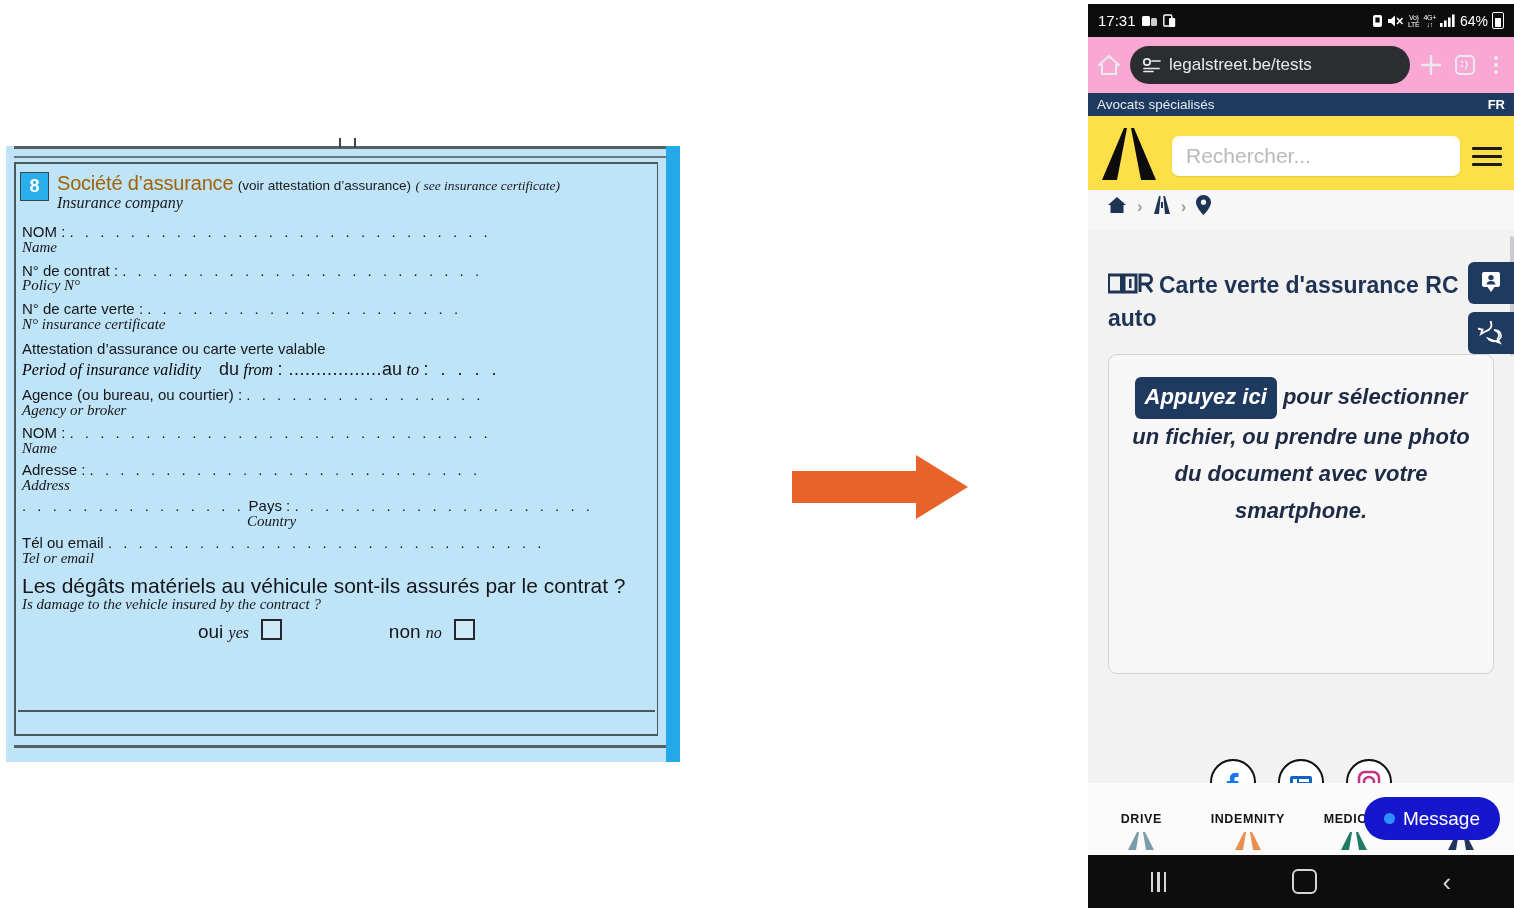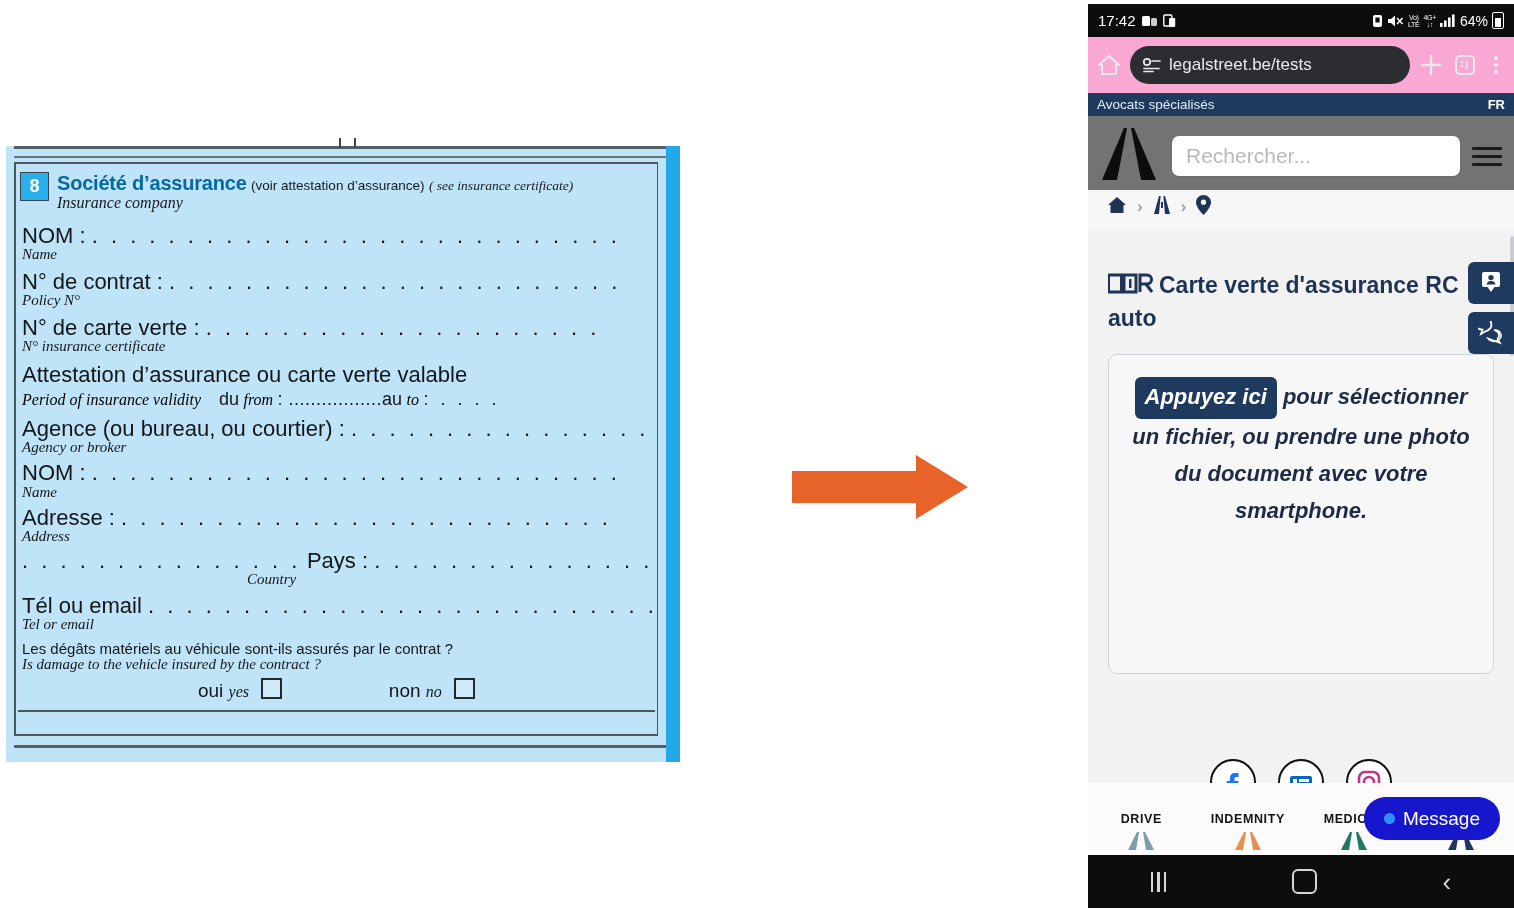--- a/index.html
+++ b/index.html
@@ -51,54 +51,54 @@
     display:inline-block; vertical-align:top;
     width:27px; height:27px; line-height:27px; text-align:center;
     background:#29b0ec; border:1.5px solid #3a444b; color:#fff;
     font-weight:bold; font-size:18px;
     font-family:"Liberation Sans", sans-serif;
     margin-right:8px;
   }
   .sec-title-wrap { display:inline-block; vertical-align:top; }
   .sec-title-fr {
     font-family:"Liberation Sans", sans-serif;
-    font-weight:bold; font-size:20px; color:#0369a1; letter-spacing:-0.2px;
+    font-weight:normal; font-size:20px; color:#a16207; letter-spacing:-0.2px;
   }
   .sec-title-note {
     font-family:"Liberation Sans", sans-serif;
     font-size:13.5px; color:#16181a; font-weight:normal;
   }
   .sec-title-note-i {
     font-family:"Liberation Serif", serif;
     font-style:italic; font-size:13.5px; color:#16181a;text-align:right;
   }
   .sec-title-en {
     font-family:"Liberation Serif", serif;
     font-style:italic; font-size:16px; color:#16181a; display:block;
     margin-top:-1px;
   }
 
   .frow { padding: 0 4px 0 6px; position:relative; }
   .fr-main {
     font-family:"Liberation Sans", sans-serif;
-    font-size:22px; color:#141618; white-space:nowrap; line-height:1.05;
+    font-size:15px; color:#141618; white-space:nowrap; line-height:1.05;
   }
   .fr-sub {
     font-family:"Liberation Serif", serif; font-style:italic;
     font-size:15px; color:#141618; line-height:1.05; display:block;
   }
   .fr-it {
     font-family:"Liberation Serif", serif; font-style:italic; font-size:16px;
   }
   .dots { letter-spacing: 3.5px; }
   .dots-tight { letter-spacing: 0.5px; }
 
   .qrow {
     font-family:"Liberation Sans", sans-serif;
-    font-size:15px; color:#141618; line-height:1.05;
+    font-size:21px; color:#141618; line-height:1.05;
   }
   .qrow-sub {
     font-family:"Liberation Serif", serif; font-style:italic; font-size:15px;
     color:#141618; display:block; line-height:1.05;
   }
   .checkline { text-align:center; margin-top:6px; font-size:19px;
     font-family:"Liberation Sans", sans-serif; color:#141618; }
   .cbx {
     display:inline-block; width:17px; height:17px; border:2px solid #23282c;
     background:#cfeaf9; vertical-align:-2px; margin-left:7px;
@@ -153,21 +153,21 @@
   }
   .topbar-site .ts-left {
     color:#e6ecf3; font-size:13.5px; font-family:"Liberation Sans", sans-serif;
   }
   .topbar-site .ts-right {
     color:#ffffff; font-size:13px; font-weight:bold;
     font-family:"Liberation Sans", sans-serif;
   }
 
   .site-header {
-    background:#737373; padding:10px 12px 4px 12px;
+    background:#fde047; padding:10px 12px 4px 12px;
     display:flex; align-items:center; gap:12px;
   }
   .search-box {
     flex:1; height:40px; background:#fff; border-radius:7px;
     display:flex; align-items:center; padding:0 14px; box-sizing:border-box;
     box-shadow:0 1px 2px rgba(0,0,0,0.10);
   }
   .search-ph {
     color:#b9b9bb; font-size:21px; font-family:"Liberation Sans", sans-serif;
   }
@@ -360,21 +360,21 @@
   <div class="arrow-wrap">
     <svg width="176" height="64" viewBox="0 0 176 64">
       <path d="M0 16 H124 V0 L176 32 L124 64 V48 H0 Z" fill="#e8632a"></path>
     </svg>
   </div>
 
   <div class="phone">
 
     <div class="statusbar">
       <div class="sb-left">
-        <span>17:42</span>
+        <span>17:31</span>
         <svg width="15" height="14" viewBox="0 0 15 14">
           <rect x="0" y="2" width="8" height="10" rx="1.5" fill="#fff"></rect>
           <rect x="9" y="4" width="6" height="8" rx="1.5" fill="#ccc"></rect>
         </svg>
         <svg width="13" height="14" viewBox="0 0 13 14">
           <rect x="0.8" y="1" width="8" height="11" rx="1.2" fill="none" stroke="#fff" stroke-width="1.4"></rect>
           <rect x="6" y="4" width="6.2" height="9" rx="1.2" fill="#fff"></rect>
         </svg>
       </div>
       <div class="sb-right">

